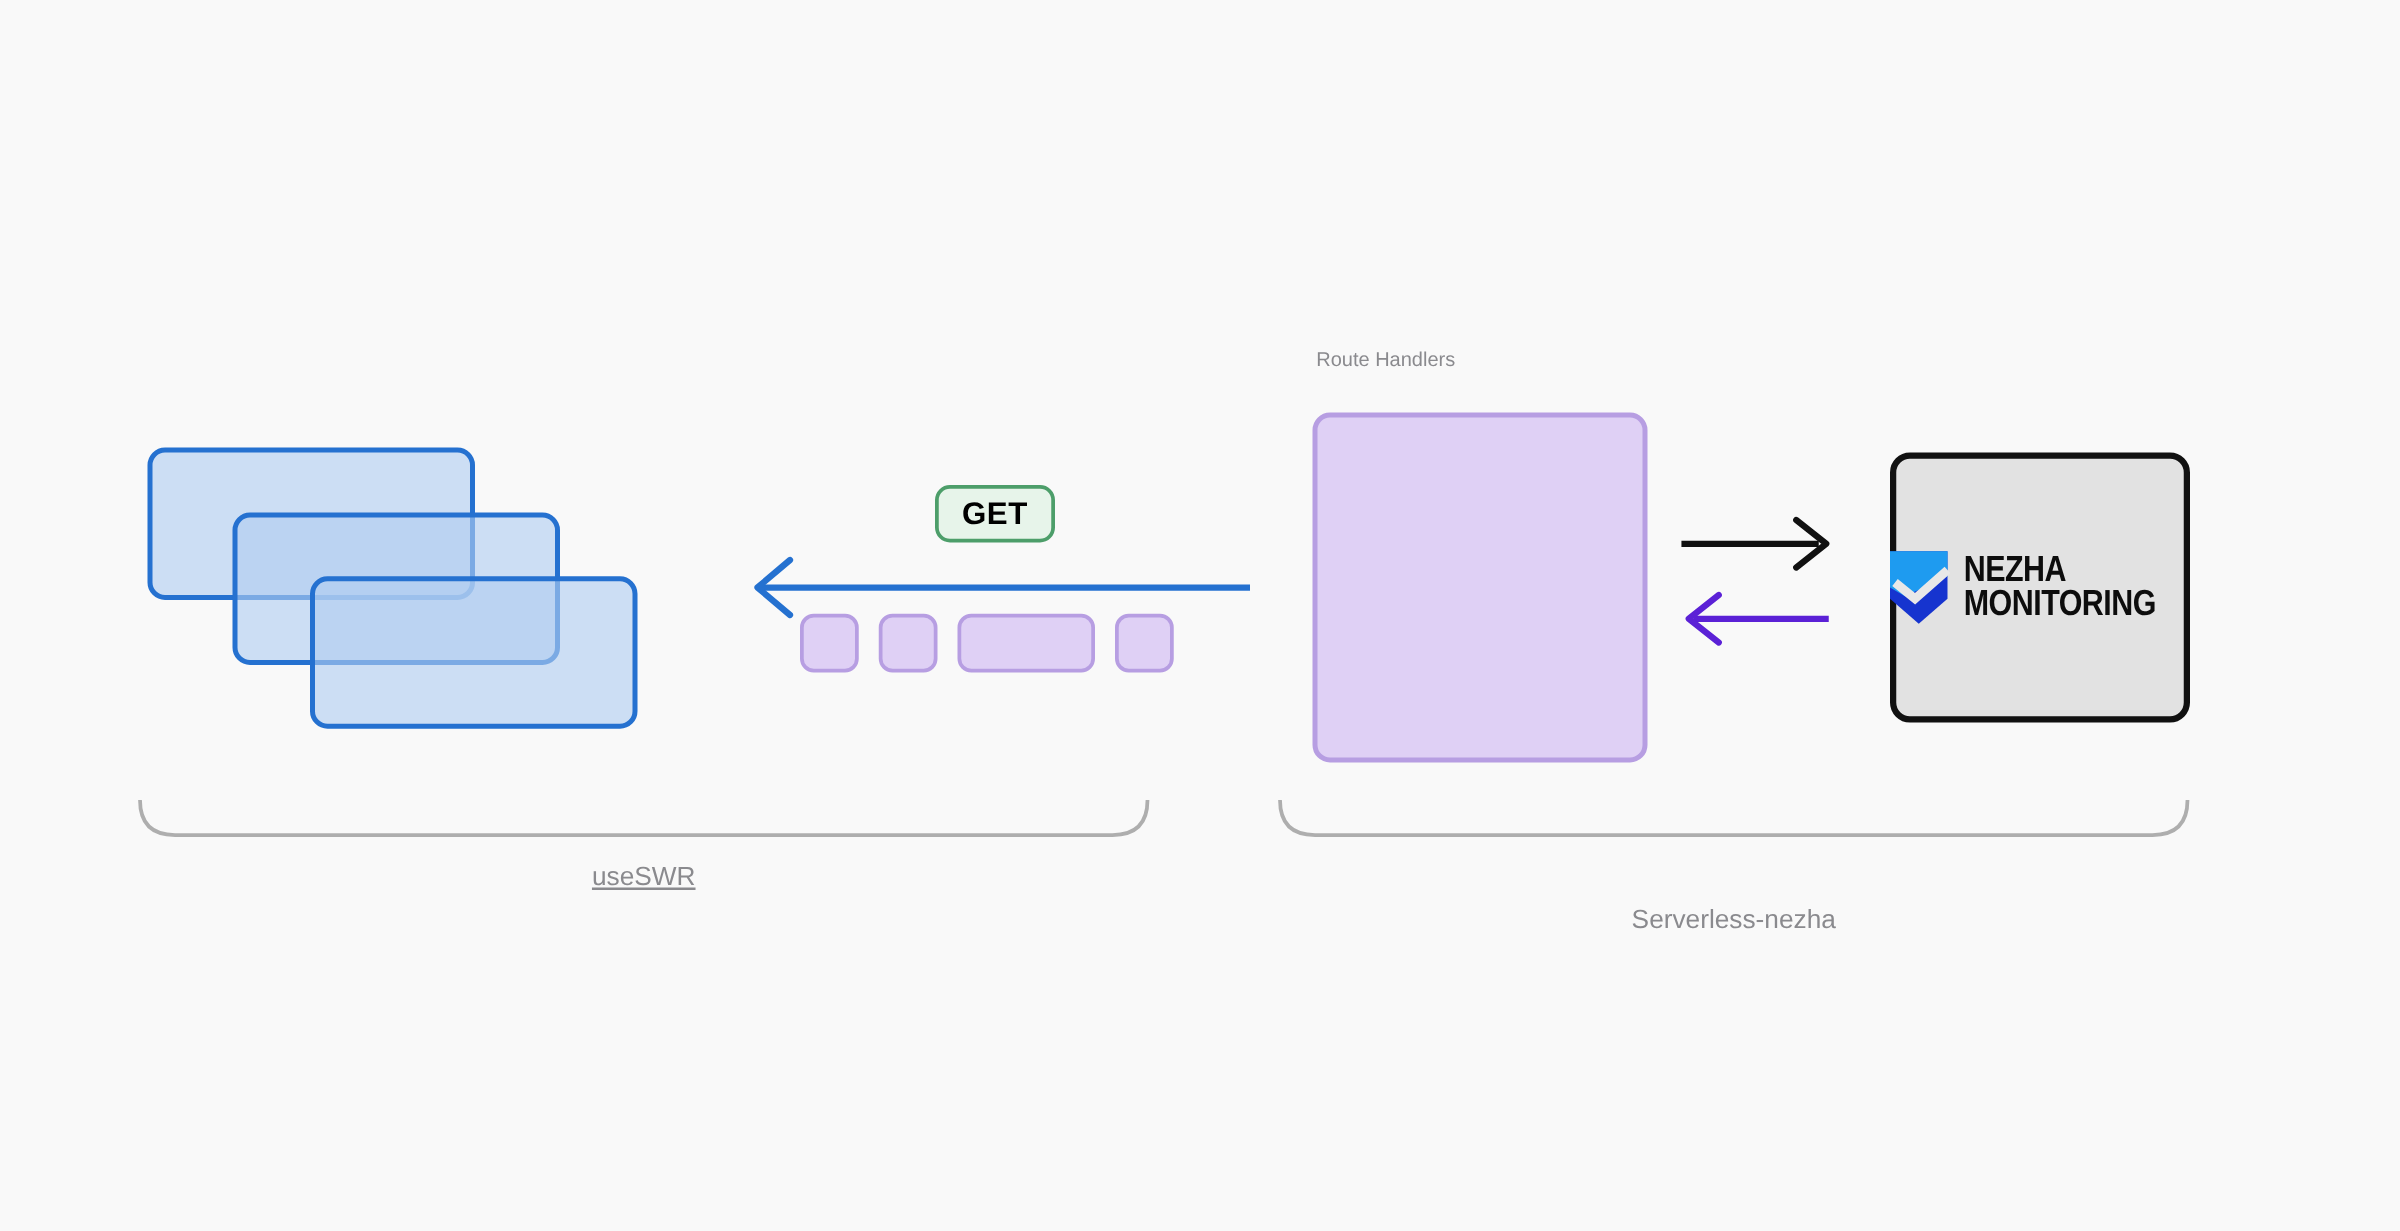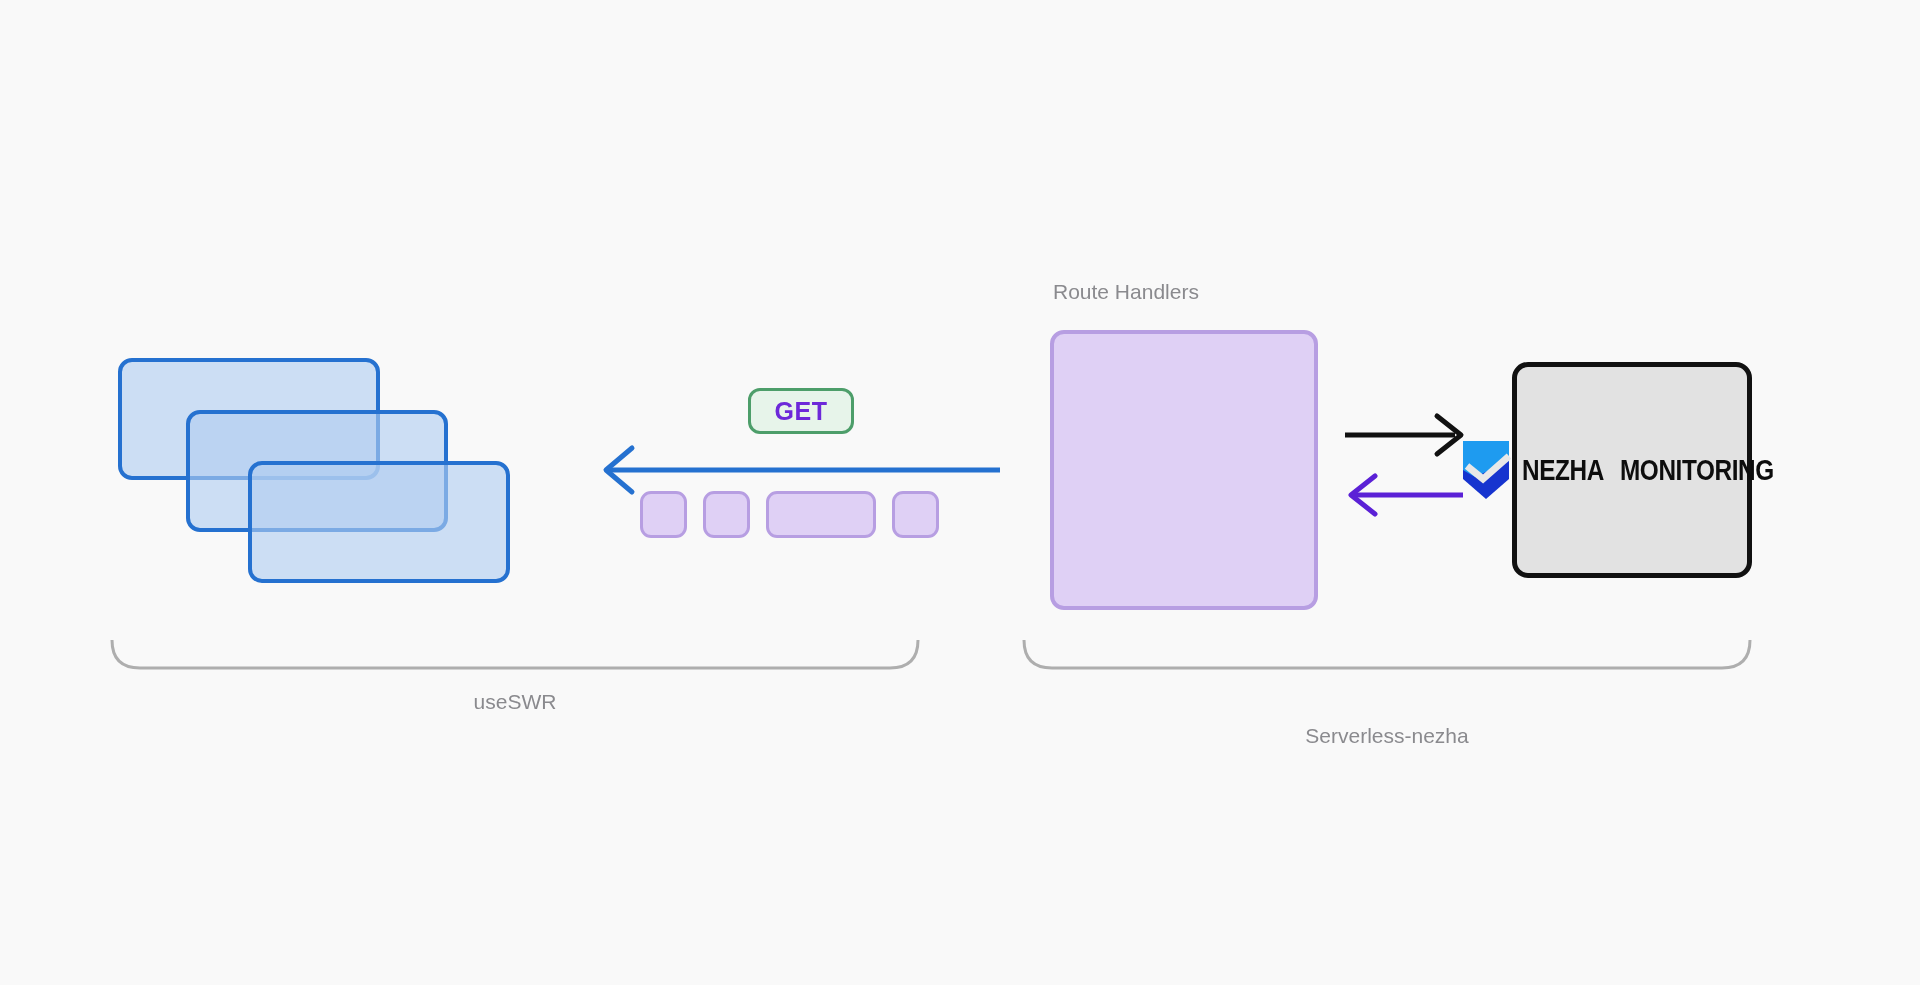--- a/index.html
+++ b/index.html
@@ -36,26 +36,26 @@
   }
   .blue-card.c1 { left: 0px;   top: 0px;   width: 262px; height: 122px; }
   .blue-card.c2 { left: 68px;  top: 52px;  width: 262px; height: 122px; }
   .blue-card.c3 { left: 130px; top: 103px; width: 262px; height: 122px; }
 
   
   .get-badge {
     position: absolute;
     left: 748px;
     top: 388px;
-    width: 106px;
+    width: 96px;
     height: 46px;
     border: 3px solid #4d9e6a;
     border-radius: 12px;
     background: #e7f4ea;
-    color: #6d28d9;
+    color: #000000;
     font-size: 25px;
     font-weight: bold;
     letter-spacing: 0.5px;
     display: flex;
     align-items: center;
     justify-content: center;
     box-sizing: border-box;
   }
 
   
@@ -84,21 +84,21 @@
     box-sizing: border-box;
   }
   .chip.sm { width: 47px; }
   .chip.lg { width: 110px; }
 
   
   .route-label {
     position: absolute;
     left: 1053px;
     top: 280px;
-    font-size: 21px;
+    font-size: 16px;
     color: #8a8a8e;
     white-space: nowrap;
   }
   .route-box {
     position: absolute;
     left: 1050px;
     top: 330px;
     width: 268px;
     height: 280px;
     border: 4px solid #b79ee2;
@@ -131,21 +131,21 @@
     align-items: center;
     justify-content: center;
   }
   .nezha-logo {
     display: flex;
     align-items: center;
     gap: 11px;
   }
   .nezha-wordmark {
     display: flex;
-    flex-direction: row;
+    flex-direction: column;
     line-height: 0.92;
   }
   .nezha-wordmark span {
     font-family: "Liberation Sans Narrow", "Liberation Sans", sans-serif;
     font-weight: bold;
     font-size: 29px;
     letter-spacing: -0.5px;
     color: #0d0d0d;
     transform: scaleX(0.84);
     transform-origin: left center;
@@ -159,21 +159,21 @@
   .bracket.left  { left: 110px;  top: 638px; width: 810px; }
   .bracket.right { left: 1022px; top: 638px; width: 730px; }
 
   .group-label {
     position: absolute;
     font-size: 21px;
     color: #8a8a8e;
     white-space: nowrap;
     text-align: center;
   }
-  .group-label.left  { left: 110px;  top: 690px; width: 810px; }
+  .group-label.left  { left: 110px;  top: 690px; width: 810px; text-decoration: underline; }
   .group-label.right { left: 1022px; top: 690px; width: 730px; margin-top: 34px; }
 </style>
 </head>
 <body>
 
 <div class="canvas">
 
   <div class="card-stack">
     <div class="blue-card c1"></div>
     <div class="blue-card c2"></div>

